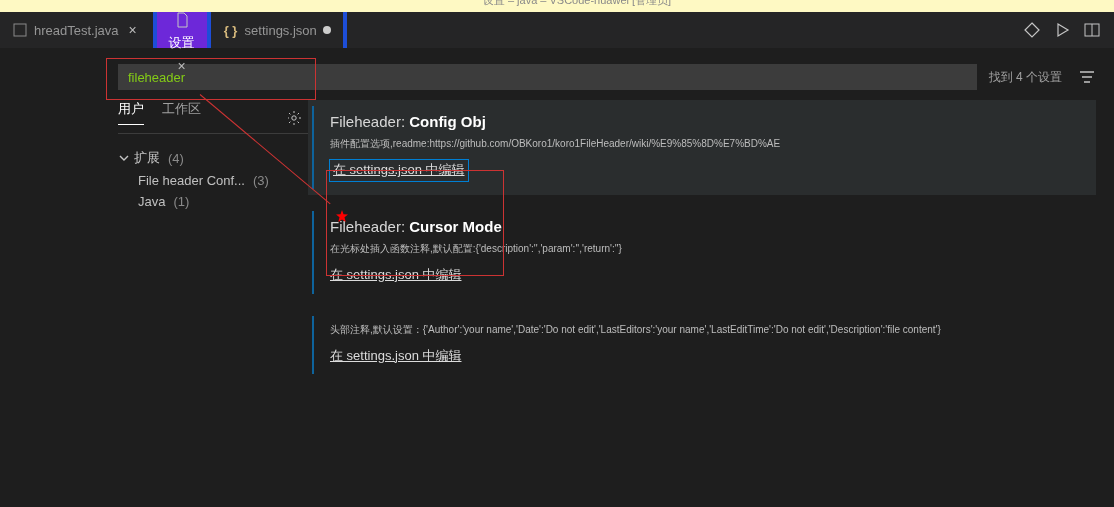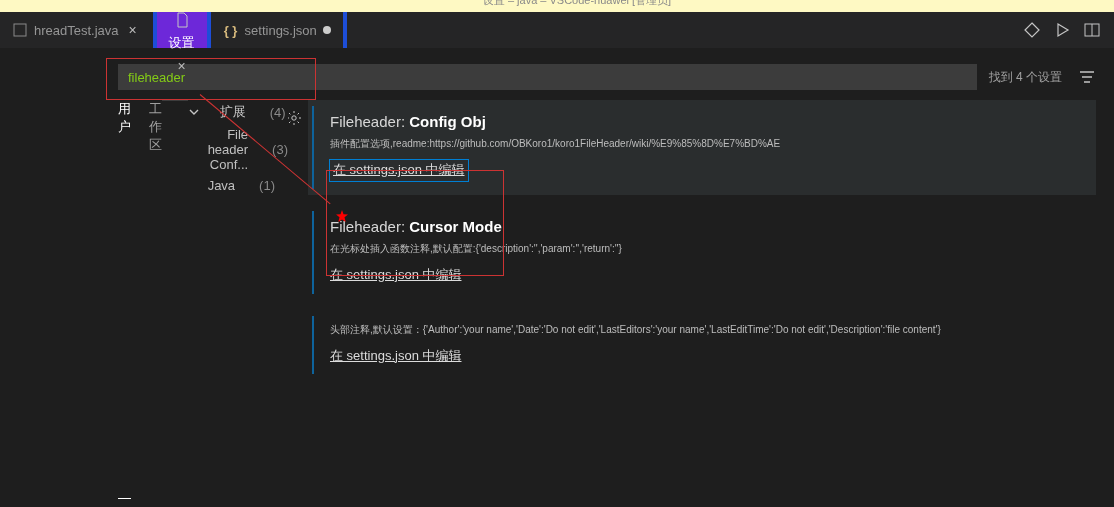--- a/index.html
+++ b/index.html
@@ -105,21 +105,21 @@
   .layout {
     display: flex;
     padding-left: 118px;
     padding-right: 18px;
     flex: 1;
     overflow: hidden;
   }
   .leftcol {
     width: 170px;
     display: flex;
-    flex-direction: row;
+    flex-direction: column;
   }
   .scope-tabs {
     display: flex;
     gap: 18px;
     padding-bottom: 8px;
   }
   .scope-tab {
     font-size: 13px;
     color: #a0a0a0;
     padding-bottom: 6px;
@@ -129,21 +129,21 @@
     color: #ffffff;
     border-bottom: 1px solid #ffffff;
   }
   .scope-underline {
     height: 1px;
     background: #3c3c3c;
     margin-bottom: 12px;
     width: 950px;
   }
   .tree { font-size: 13px; color: #c5c5c5; }
-  .tree-row { display:flex; align-items:center; gap:20px; padding: 3px 0; cursor:pointer;text-align:right; }
+  .tree-row { display:flex; align-items:center; gap:4px; padding: 3px 0; cursor:pointer;text-align:right; }
   .tree-row.child { padding-left: 20px; color:#c0c0c0; }
   .tree-count { color: #8a8a8a; margin-left: 4px; }
   .chev { width:12px; height:12px; color:#c5c5c5; }
 
   .settings-list {
     flex: 1;
     padding-left: 20px;
     overflow: auto;
   }
   .setting {

